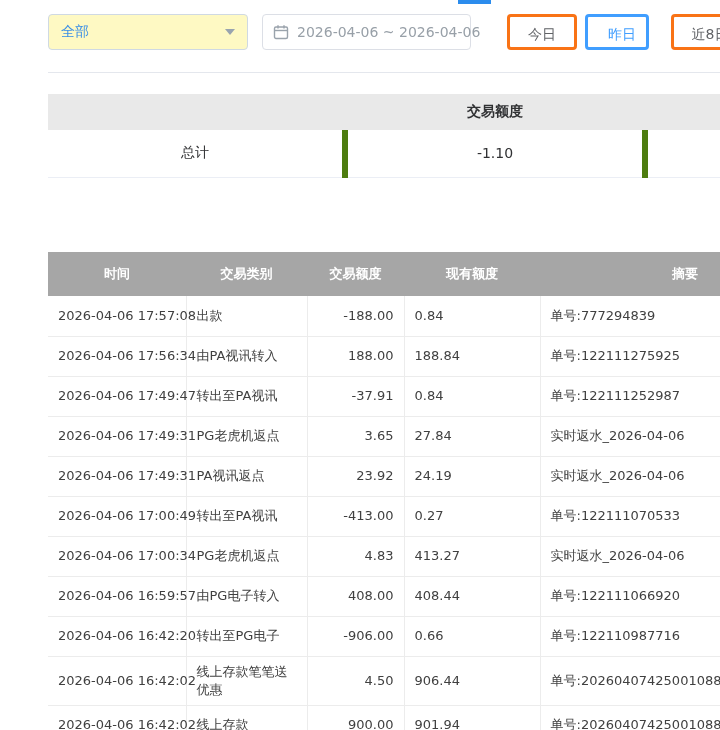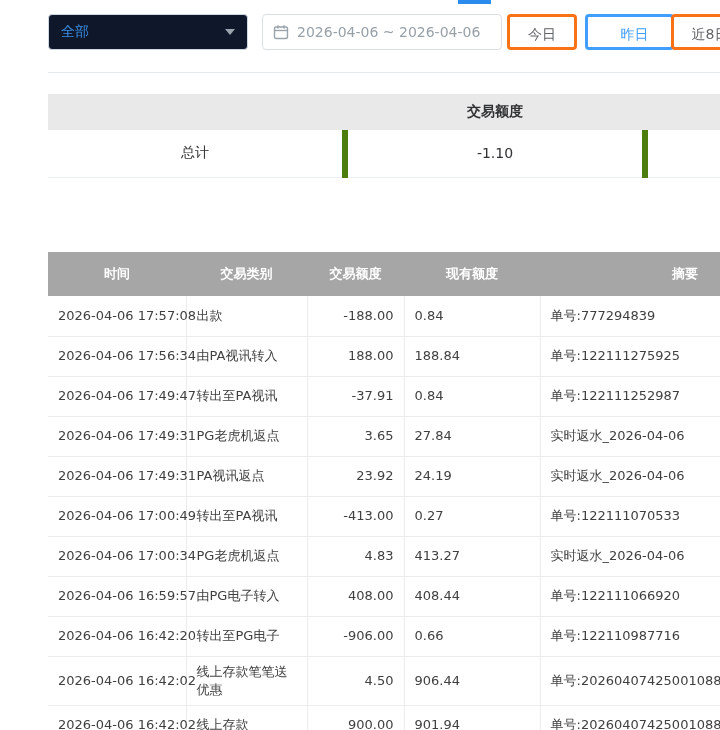--- a/index.html
+++ b/index.html
@@ -7,42 +7,42 @@
   .page {
     position:relative; width:720px; height:730px; overflow:hidden;
     background:#fff; font-family:"DejaVu Sans","Liberation Sans",sans-serif;
   }
   
   .top-accent { position:absolute; top:0; left:458px; width:33px; height:4px; background:#2b8ced; }
 
   
   .select {
     position:absolute; top:14px; left:48px; width:200px; height:36px;
-    background:#0f172a; border:1px solid #cfd9e3; border-radius:4px;
+    background:#fef9c3; border:1px solid #cfd9e3; border-radius:4px;
     display:flex; align-items:center; padding:0 12px; cursor:pointer;
   }
   .select .val { color:#3a8ee6; font-size:14px; flex:1; }
   .caret {
     width:0; height:0; border-left:5px solid transparent; border-right:5px solid transparent;
     border-top:6px solid #99a4af;
   }
   .date-input {
-    position:absolute; top:14px; left:262px; width:240px; height:36px;
+    position:absolute; top:14px; left:262px; width:209px; height:36px;
     background:#fff; border:1px solid #dcdfe6; border-radius:4px;
     display:flex; align-items:center; padding:0 10px; cursor:pointer;
   }
   .date-input .ico { display:flex; align-items:center; margin-right:8px; }
   .date-input .val { color:#98a0a8; font-size:14px; white-space:nowrap; }
   .quick {
     position:absolute; top:14px; height:36px; background:#fff;
     border:3px solid #f97316; border-radius:4px; color:#606266; font-size:14px;
     font-family:inherit; cursor:pointer; text-align:center; line-height:34px;
   }
   .quick.b0 { left:507px; width:70px; }
-  .quick.b1 { left:585px; width:89px;padding-left:10px; }
+  .quick.b1 { left:585px; width:64px;padding-left:10px; }
   .quick.b2 { left:671px; width:78px; }
   .quick.active { border-color:#409eff; color:#409eff; }
 
   .divider { position:absolute; top:72px; left:48px; width:734px; height:1px; background:#e4e7ed; }
 
   
   table { border-collapse:collapse; table-layout:fixed; }
   .summary-table { position:absolute; top:94px; left:48px; width:797px; }
   .summary-table th {
     height:36px; background:#e9e9e9; color:#303133; font-size:14px; font-weight:bold;

